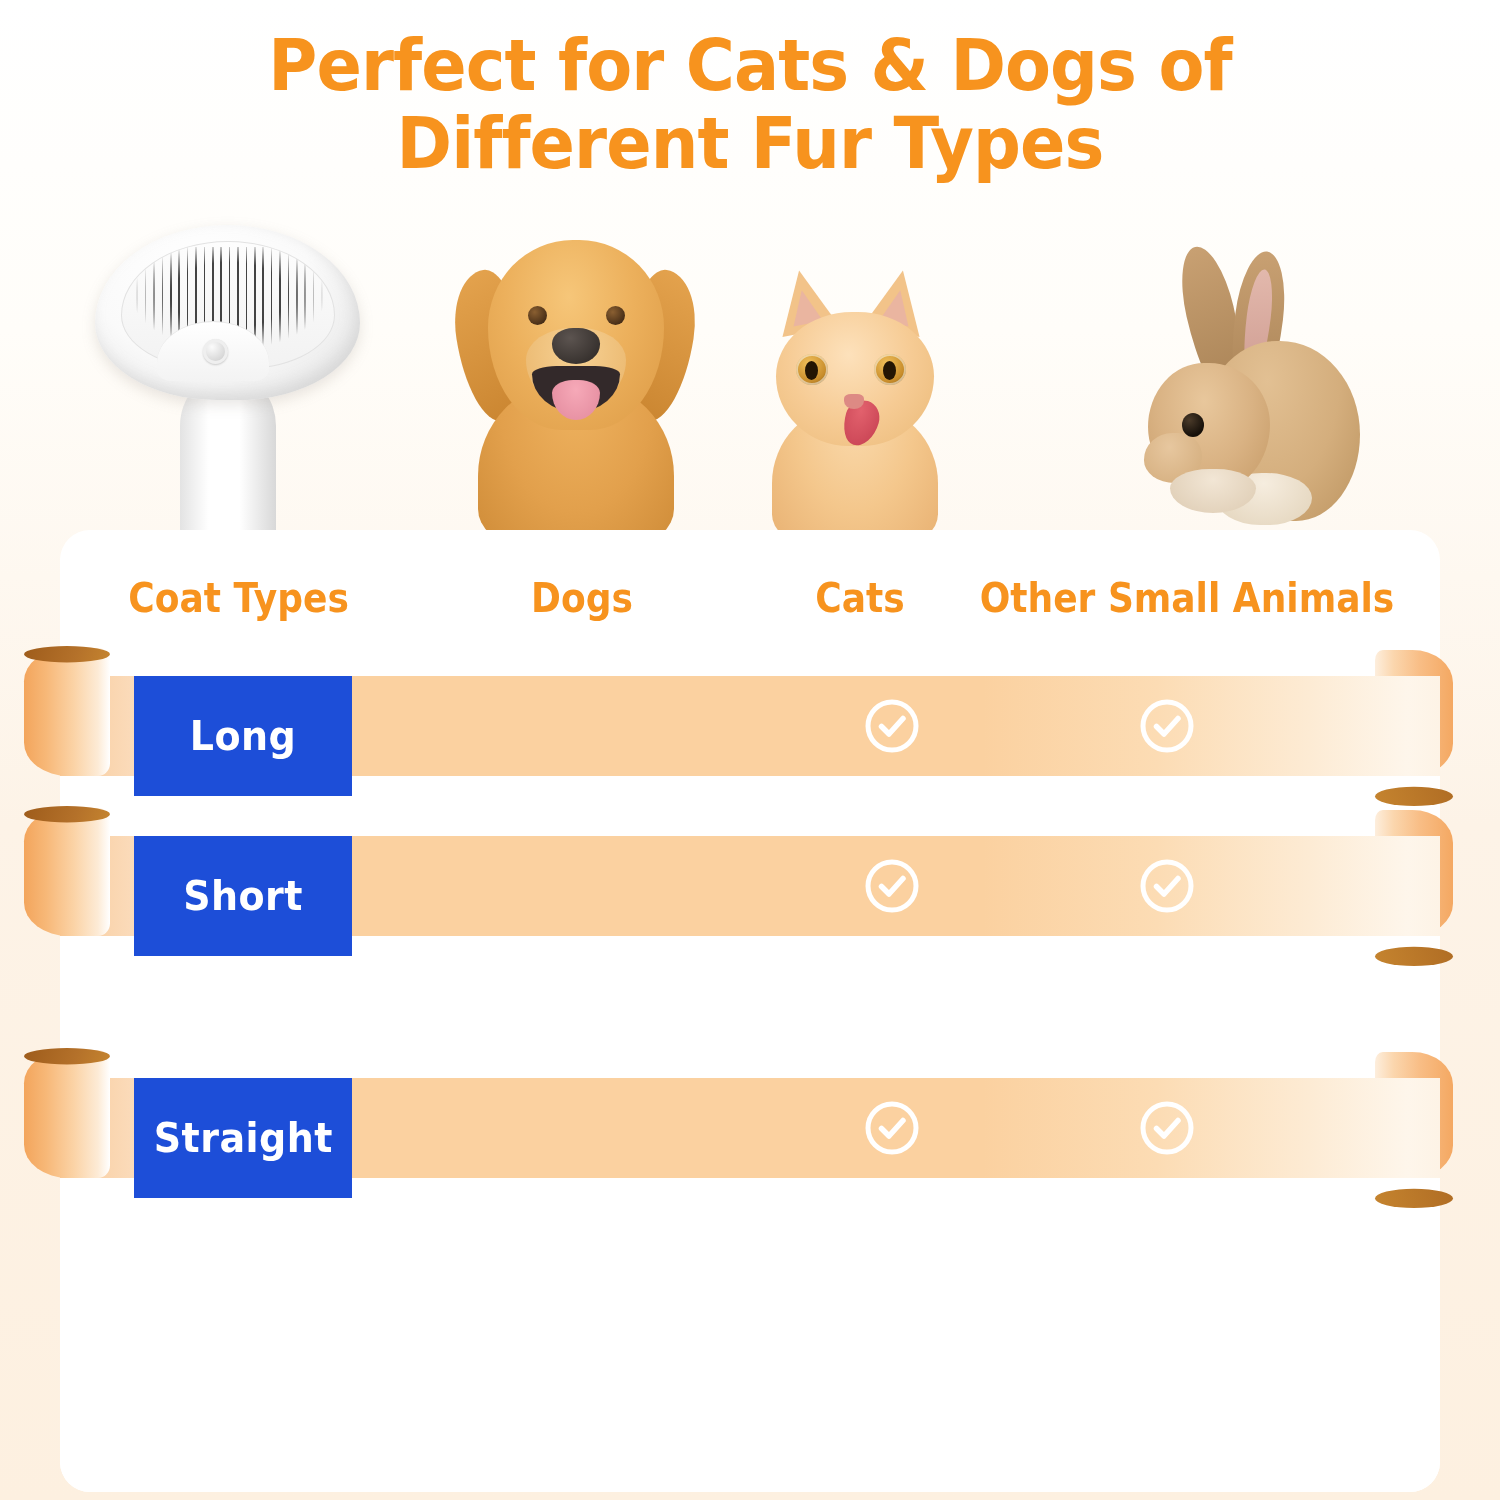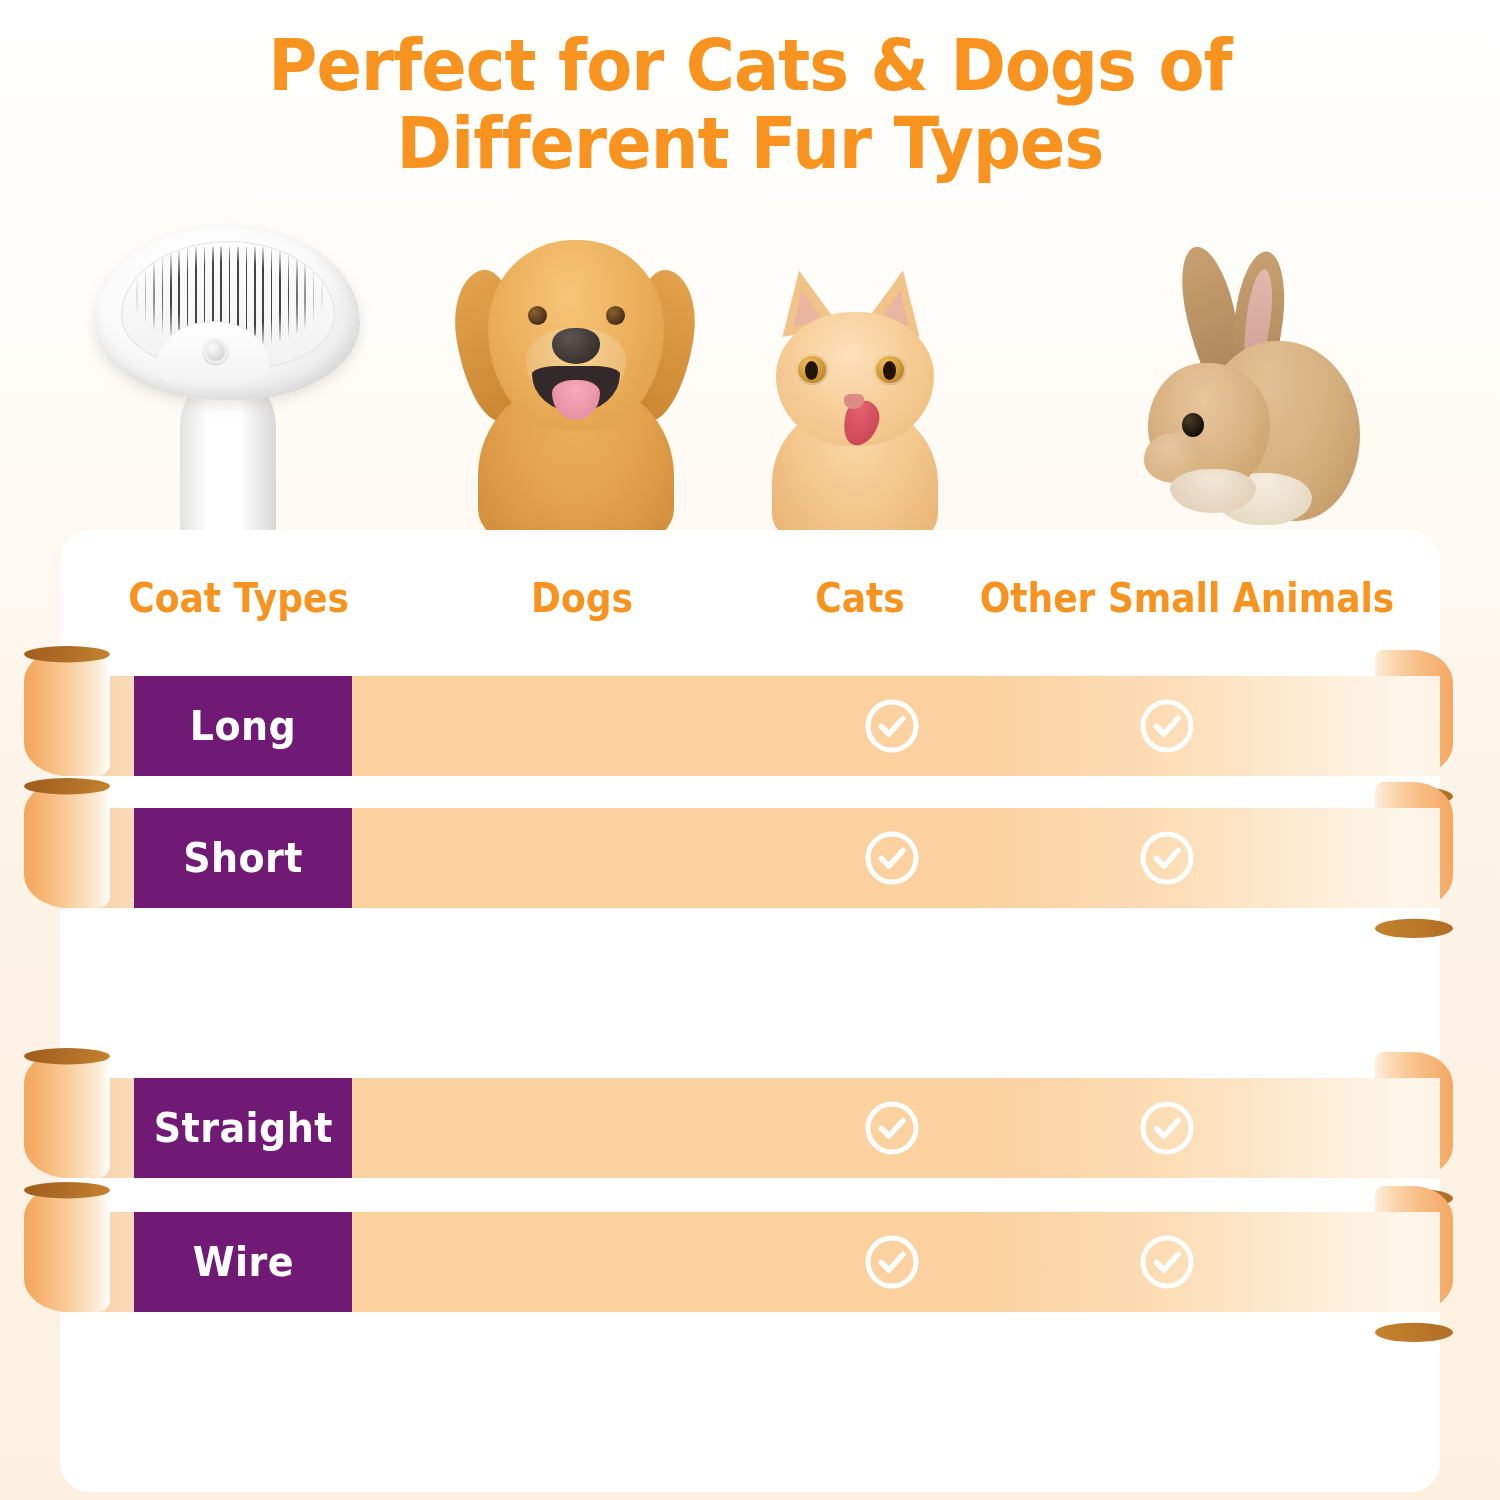--- a/index.html
+++ b/index.html
@@ -211,22 +211,22 @@
     transform: scaleY(.6); transform-origin: bottom center;
   }
 
   
   .bar { position:absolute; left:60px; top:0; width:1380px; height:100px; }
   .bar-lead {
     position:absolute; left:0; top:0; width:240px; height:100px;
     background: linear-gradient(90deg, #f8c998 0%, #fbdcbc 32%, #fdeedc 62%, #fff7ec 100%);
   }
   .bar-label {
-    position:absolute; left:74px; top:0; width:218px; height:100px;
-    background:#701a75;
+    position:absolute; left:74px; top:0; width:218px; height:120px;
+    background:#1d4ed8;
     display:flex; align-items:center; justify-content:center;
   }
   .bar-label span {
     color:#ffffff; font-family:"DejaVu Sans", sans-serif;
     font-weight:700; font-size:40px; letter-spacing:.5px;
     transform: scaleX(0.95);
     white-space:nowrap;
   }
   .bar-body {
     position:absolute; left:292px; top:0; right:0; height:100px;
@@ -341,21 +341,21 @@
             </svg>
           </div>
         </div>
         <div class="bar-label">
           <span>Long</span>
         </div>
       </div>
       <div class="fold-l"></div>
       <div class="fold-l-cap"></div>
     </div>
-    <div class="row" style="top: 808px;">
+    <div class="row" style="top: 836px;">
       <div class="fold-r-dark"></div>
       <div class="fold-r"></div>
       <div class="bar">
         <div class="bar-lead"></div>
         <div class="bar-body">
           <div class="check c1">
             <svg viewBox="0 0 58 58" aria-hidden="true">
               <circle cx="29" cy="29" r="24" fill="none" stroke="#ffffff" stroke-width="5"></circle>
               <path d="M18.5 29.5 L26 37 L40 21.5" fill="none" stroke="#ffffff" stroke-width="5.5" stroke-linecap="round" stroke-linejoin="round"></path>
             </svg>
@@ -393,41 +393,15 @@
             </svg>
           </div>
         </div>
         <div class="bar-label">
           <span>Straight</span>
         </div>
       </div>
       <div class="fold-l"></div>
       <div class="fold-l-cap"></div>
     </div>
-    <div class="row" style="top: 1212px;">
-      <div class="fold-r-dark"></div>
-      <div class="fold-r"></div>
-      <div class="bar">
-        <div class="bar-lead"></div>
-        <div class="bar-body">
-          <div class="check c1">
-            <svg viewBox="0 0 58 58" aria-hidden="true">
-              <circle cx="29" cy="29" r="24" fill="none" stroke="#ffffff" stroke-width="5"></circle>
-              <path d="M18.5 29.5 L26 37 L40 21.5" fill="none" stroke="#ffffff" stroke-width="5.5" stroke-linecap="round" stroke-linejoin="round"></path>
-            </svg>
-          </div>
-          <div class="check c2">
-            <svg viewBox="0 0 58 58" aria-hidden="true">
-              <circle cx="29" cy="29" r="24" fill="none" stroke="#ffffff" stroke-width="5"></circle>
-              <path d="M18.5 29.5 L26 37 L40 21.5" fill="none" stroke="#ffffff" stroke-width="5.5" stroke-linecap="round" stroke-linejoin="round"></path>
-            </svg>
-          </div>
-        </div>
-        <div class="bar-label">
-          <span>Wire</span>
-        </div>
-      </div>
-      <div class="fold-l"></div>
-      <div class="fold-l-cap"></div>
-    </div>
   </div>
 
 <div class="card-foot"></div>
 
 </body></html>

